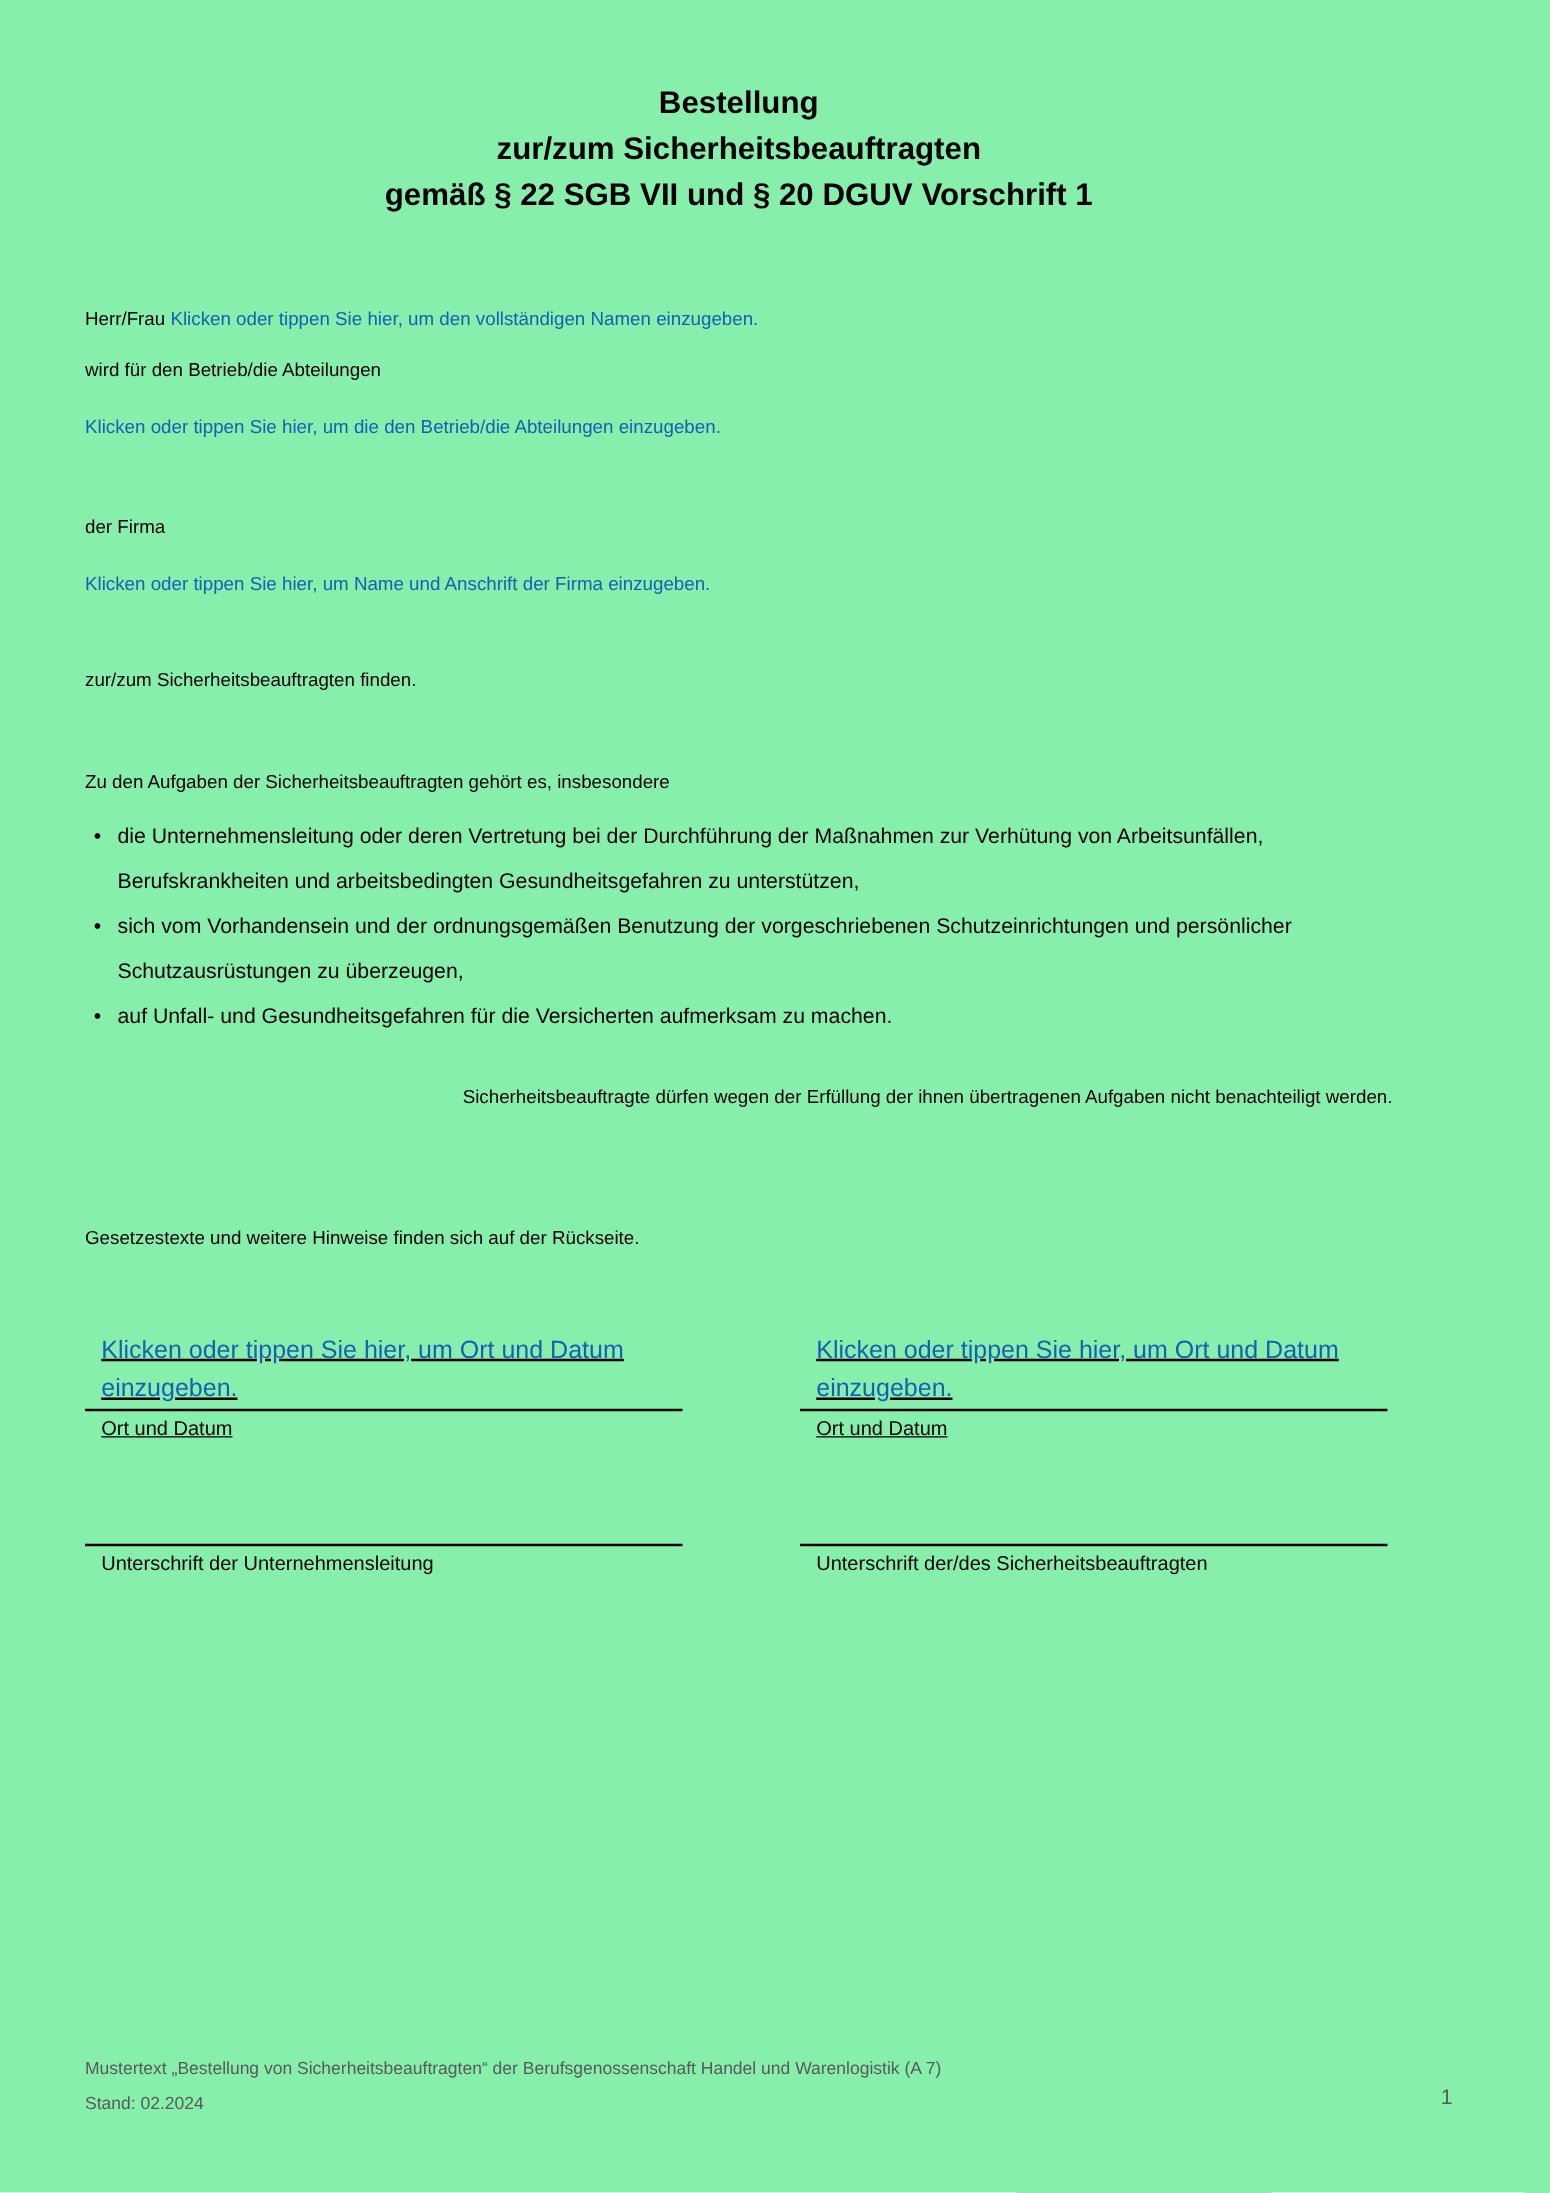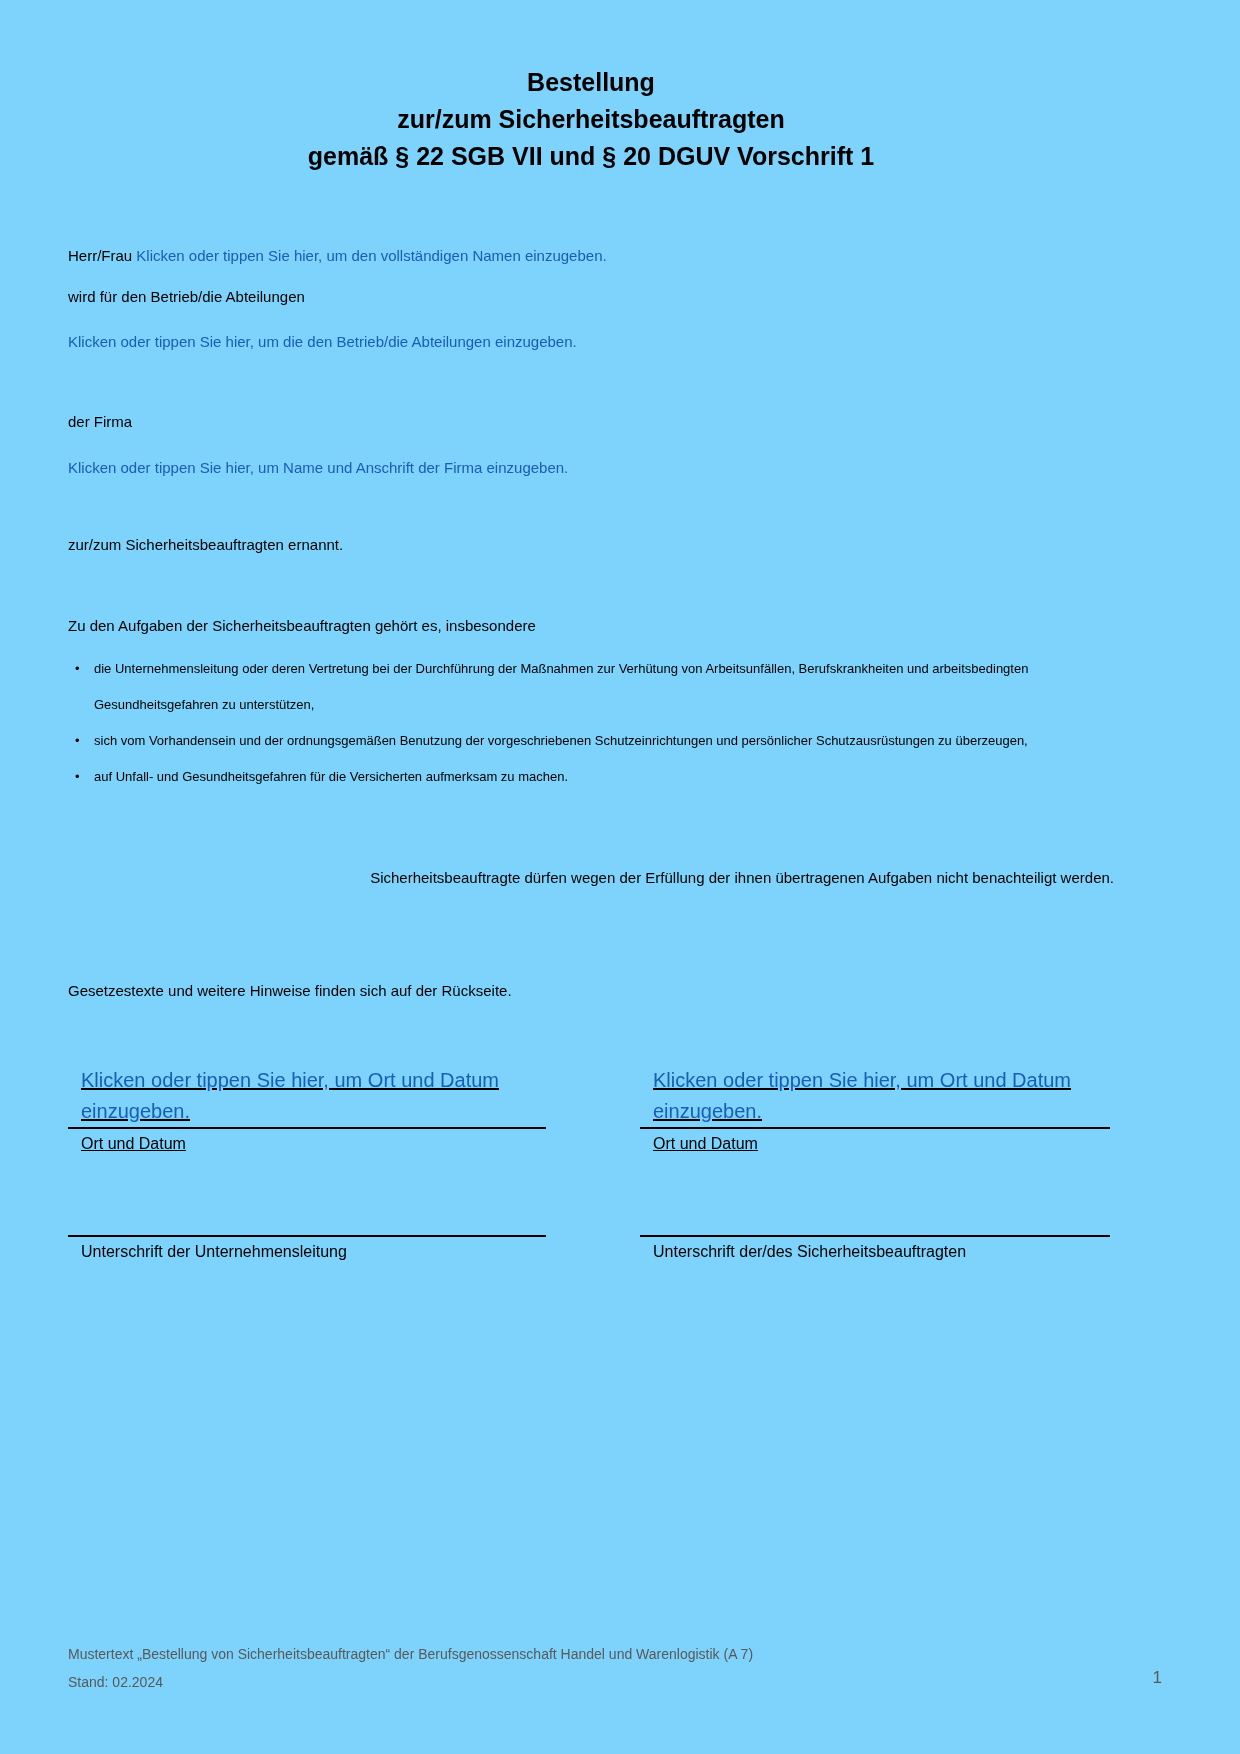--- a/index.html
+++ b/index.html
@@ -1,20 +1,20 @@
 <!DOCTYPE html>
 <html><head>
 <meta charset="utf-8">
 <style>
   html,body{margin:0;padding:0;background:#ffffff;}
   .page{
     position:relative;
     width:1240px;
     height:1754px;
-    background:#7dd3fc;
+    background:#86efac;
     font-family:"Liberation Sans", sans-serif;
     color:#000000;
     overflow:hidden;
   }
   .doc-title{
     position:absolute;
     left:68px; top:64px; width:1046px;
     text-align:center;
     font-weight:bold;
     font-size:25px;
@@ -35,21 +35,21 @@
   .pos-ernannt{top:529px;}
   .pos-aufgaben{top:610px;}
   .pos-benach{top:862px;text-align:right;}
   .pos-gesetze{top:975px;}
   .ph{color:#1a5db5;}
   .duty-list{
     position:absolute;
     left:68px; top:651px; width:1046px;
     margin:0; padding:0;
     list-style:none;
-    font-size:13px;
+    font-size:17px;
     line-height:36px;
   }
   .duty-list li{position:relative;padding-left:26px;}
   .duty-list li::before{content:"\2022";position:absolute;left:7px;}
   .sig-col{position:absolute;top:1065px;font-size:20px;text-decoration:underline;}
   .sig-col.left{left:68px;width:478px;}
   .sig-col.right{left:640px;width:470px;}
   .sig-ph{
     display:block;
     padding-left:13px;
@@ -90,21 +90,21 @@
   <p class="para pos-herr"><span>Herr/Frau </span><span class="ph">Klicken oder tippen Sie hier, um den vollständigen Namen einzugeben.</span></p>
 
   <p class="para pos-wird">wird für den Betrieb/die Abteilungen</p>
 
   <p class="para pos-betrieb-ph ph">Klicken oder tippen Sie hier, um die den Betrieb/die Abteilungen einzugeben.</p>
 
   <p class="para pos-firma">der Firma</p>
 
   <p class="para pos-firma-ph ph">Klicken oder tippen Sie hier, um Name und Anschrift der Firma einzugeben.</p>
 
-  <p class="para pos-ernannt">zur/zum Sicherheitsbeauftragten ernannt.</p>
+  <p class="para pos-ernannt">zur/zum Sicherheitsbeauftragten finden.</p>
 
   <p class="para pos-aufgaben">Zu den Aufgaben der Sicherheitsbeauftragten gehört es, insbesondere</p>
 
   <ul class="duty-list">
     <li>die Unternehmensleitung oder deren Vertretung bei der Durchführung der Maßnahmen zur Verhütung von Arbeitsunfällen, Berufskrankheiten und arbeitsbedingten Gesundheitsgefahren zu unterstützen,</li>
     <li>sich vom Vorhandensein und der ordnungsgemäßen Benutzung der vorgeschriebenen Schutzeinrich­tungen und persönlicher Schutzausrüstungen zu überzeugen,</li>
     <li>auf Unfall- und Gesundheitsgefahren für die Versicherten aufmerksam zu machen.</li>
   </ul>
 
   <p class="para pos-benach">Sicherheitsbeauftragte dürfen wegen der Erfüllung der ihnen übertragenen Aufgaben nicht benachteiligt werden.</p>

